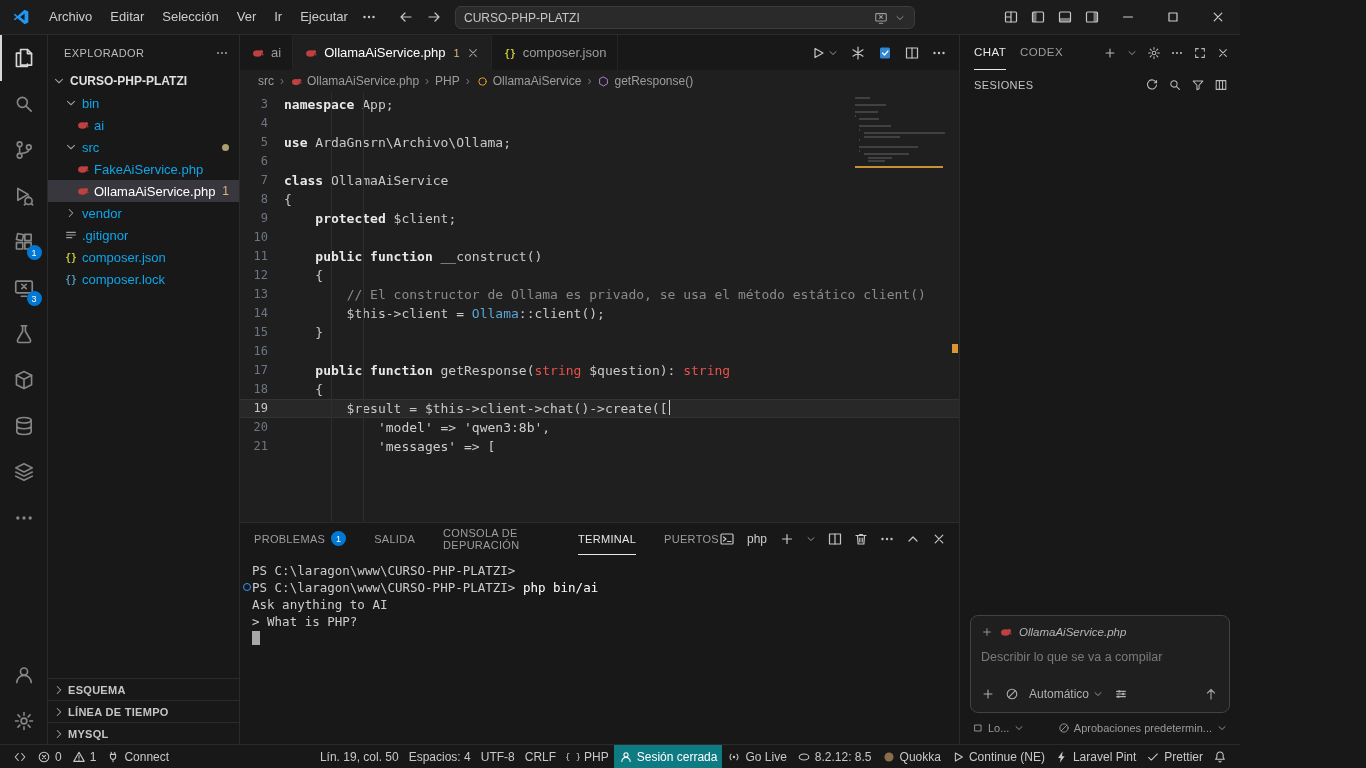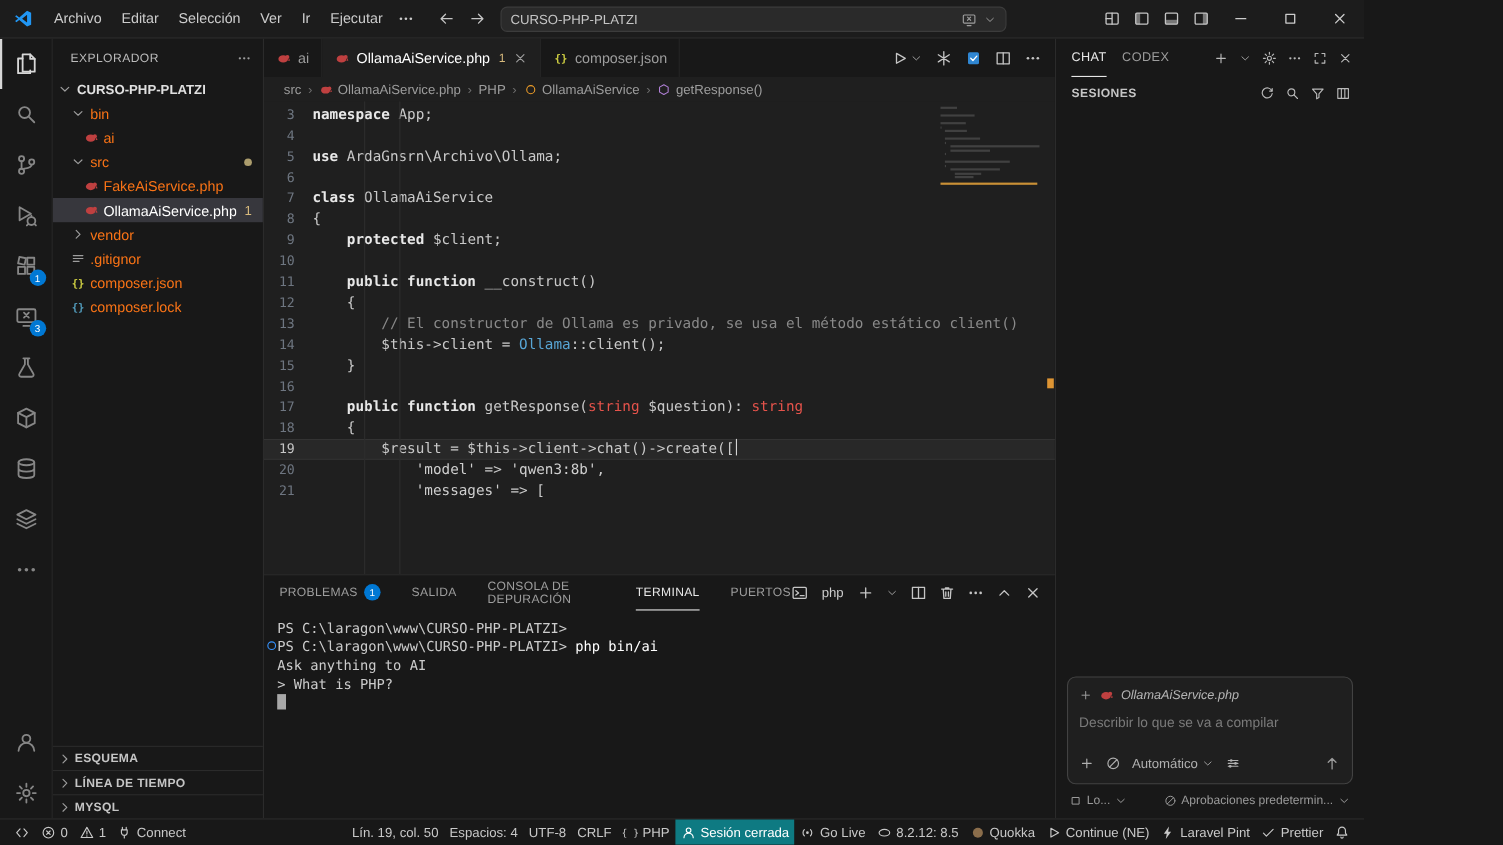--- a/index.html
+++ b/index.html
@@ -43,21 +43,21 @@
   .ab-item.active{color:#d7d7d7;box-shadow:inset 2px 0 0 #d7d7d7}
   .ab-badge{position:absolute;right:6px;bottom:5px;background:var(--accent);color:#fff;font-size:9px;
             min-width:15px;height:15px;border-radius:8px;display:flex;align-items:center;justify-content:center;padding:0 3px}
   .ab-spacer{flex:1}
 
   .sidebar{width:192px;flex:0 0 192px;background:var(--bg0);border-right:1px solid var(--border);
            display:flex;flex-direction:column;min-height:0}
   .sb-header{height:35px;flex:0 0 35px;display:flex;align-items:center;padding:0 10px 0 16px;font-size:11px;color:#bbb}
   .sb-header .title{flex:1;letter-spacing:.4px}
   .tree{flex:1;overflow:hidden}
-  .tree-row{height:22px;display:flex;align-items:center;color:#f97316;white-space:nowrap}
+  .tree-row{height:22px;display:flex;align-items:center;color:#0ea5e9;white-space:nowrap}
   .tree-row.root{font-weight:bold;font-size:12px;color:#e0e0e0}
   .tree-row.sel{background:#37373d;color:#fff}
   .tree-label{margin-left:4px;overflow:hidden;text-overflow:ellipsis}
   .tree-dot{width:7px;height:7px;border-radius:50%;background:#ac9d6d;margin-left:auto;margin-right:10px}
   .tree-badge{margin-left:auto;margin-right:10px;color:var(--gold);font-size:12px}
   .sb-section{height:22px;flex:0 0 22px;display:flex;align-items:center;border-top:1px solid var(--border);
               font-size:11px;font-weight:bold;color:#c5c5c5;padding-left:4px;letter-spacing:.3px;gap:2px}
 
   .editor-area{flex:1;display:flex;flex-direction:column;min-width:0;background:var(--bg1)}
   .tabbar{height:35px;flex:0 0 35px;background:var(--bg0);display:flex;align-items:stretch}
@@ -115,21 +115,21 @@
   .t-cursor{display:inline-block;width:8px;height:14px;background:#a8a8a8;vertical-align:-2px}
 
   .rightbar{width:281px;flex:0 0 281px;background:var(--bg0);border-left:1px solid var(--border);
             display:flex;flex-direction:column;min-height:0}
   .rb-header{height:35px;flex:0 0 35px;display:flex;align-items:center;padding:0 10px 0 14px}
   #chat-tabs{display:flex;gap:14px;height:100%;align-items:stretch}
   .rb-tab{font-size:11.5px;letter-spacing:.4px;color:#9d9d9d;display:flex;align-items:center;border-bottom:1px solid transparent}
   .rb-tab.active{color:#e7e7e7;border-bottom-color:#e7e7e7}
   .rb-actions{margin-left:auto;display:flex;gap:9px;align-items:center;color:#b9b9b9}
   .rb-sessions{height:30px;flex:0 0 30px;display:flex;align-items:center;padding:0 12px 0 14px;
-               font-size:11px;font-weight:bold;color:#c5c5c5;letter-spacing:.4px}
+               font-size:11px;font-weight:normal;color:#c5c5c5;letter-spacing:.4px}
   .rb-sessions .icons{margin-left:auto;display:flex;gap:9px;color:#b9b9b9;font-weight:normal}
   .rb-body{flex:1}
   .composer{margin:0 10px;border:1px solid #424242;border-radius:8px;background:var(--bg1);padding:9px 10px 10px}
   .chip-row{display:flex;align-items:center;gap:6px;font-size:11.5px;color:#b5b5b5}
   .chip-row .fname{font-style:italic}
   .placeholder{margin:11px 0 22px;font-size:12.5px;color:#7a7a7a}
   .controls{display:flex;align-items:center;gap:10px;color:#b0b0b0}
   .mode{display:flex;align-items:center;gap:3px;font-size:12px}
   .send{margin-left:auto;color:#9a9a9a}
   .rb-footer{display:flex;align-items:center;padding:9px 12px 10px;font-size:11px;color:#9a9a9a}

